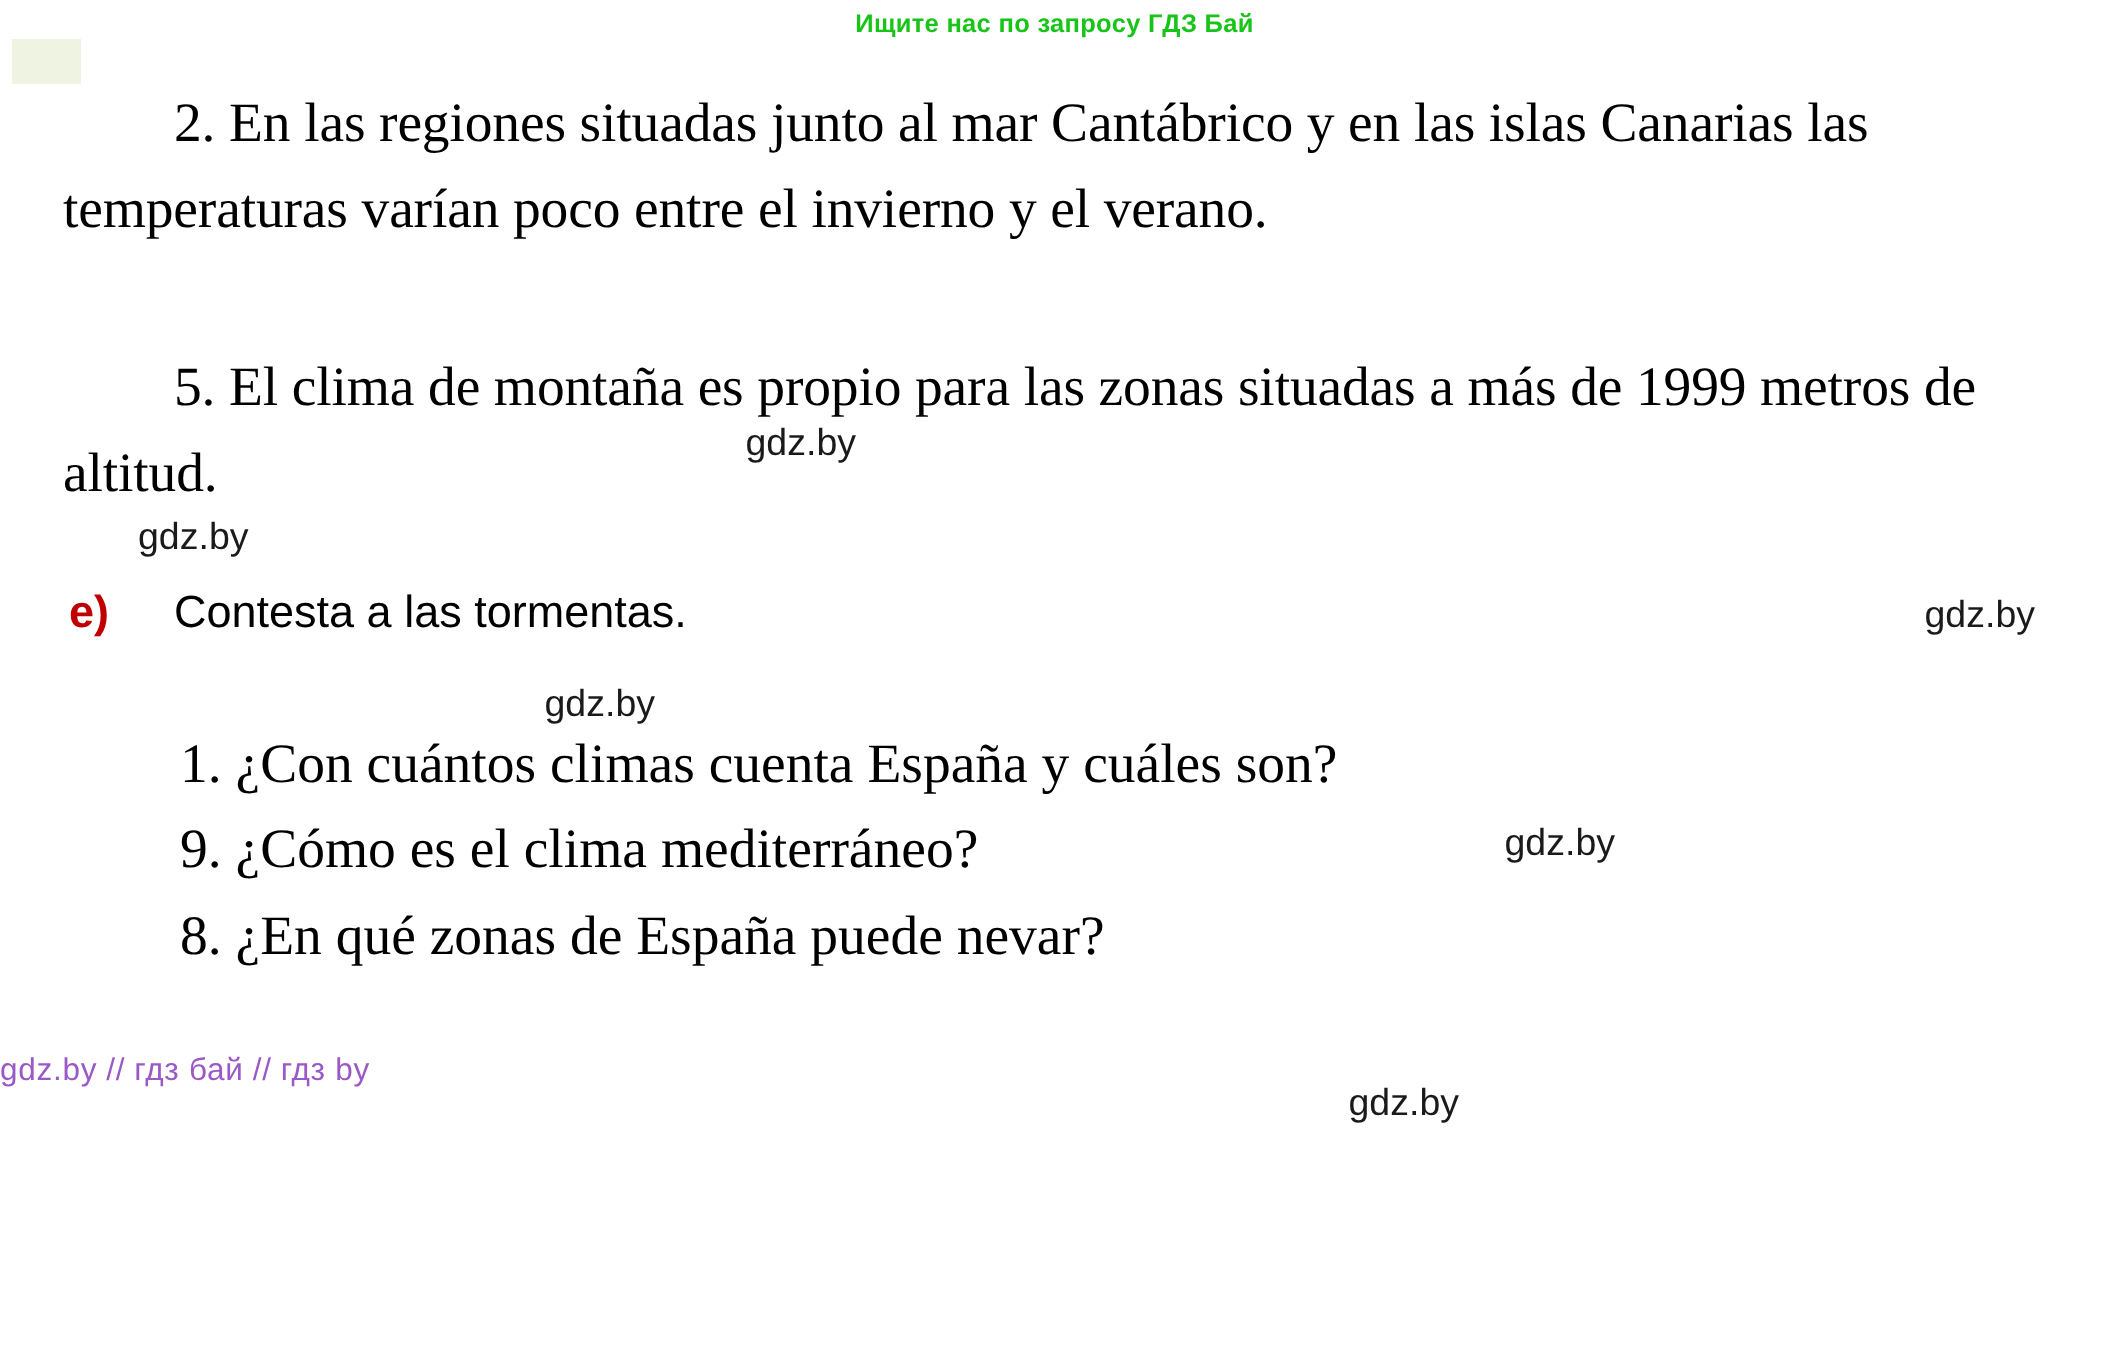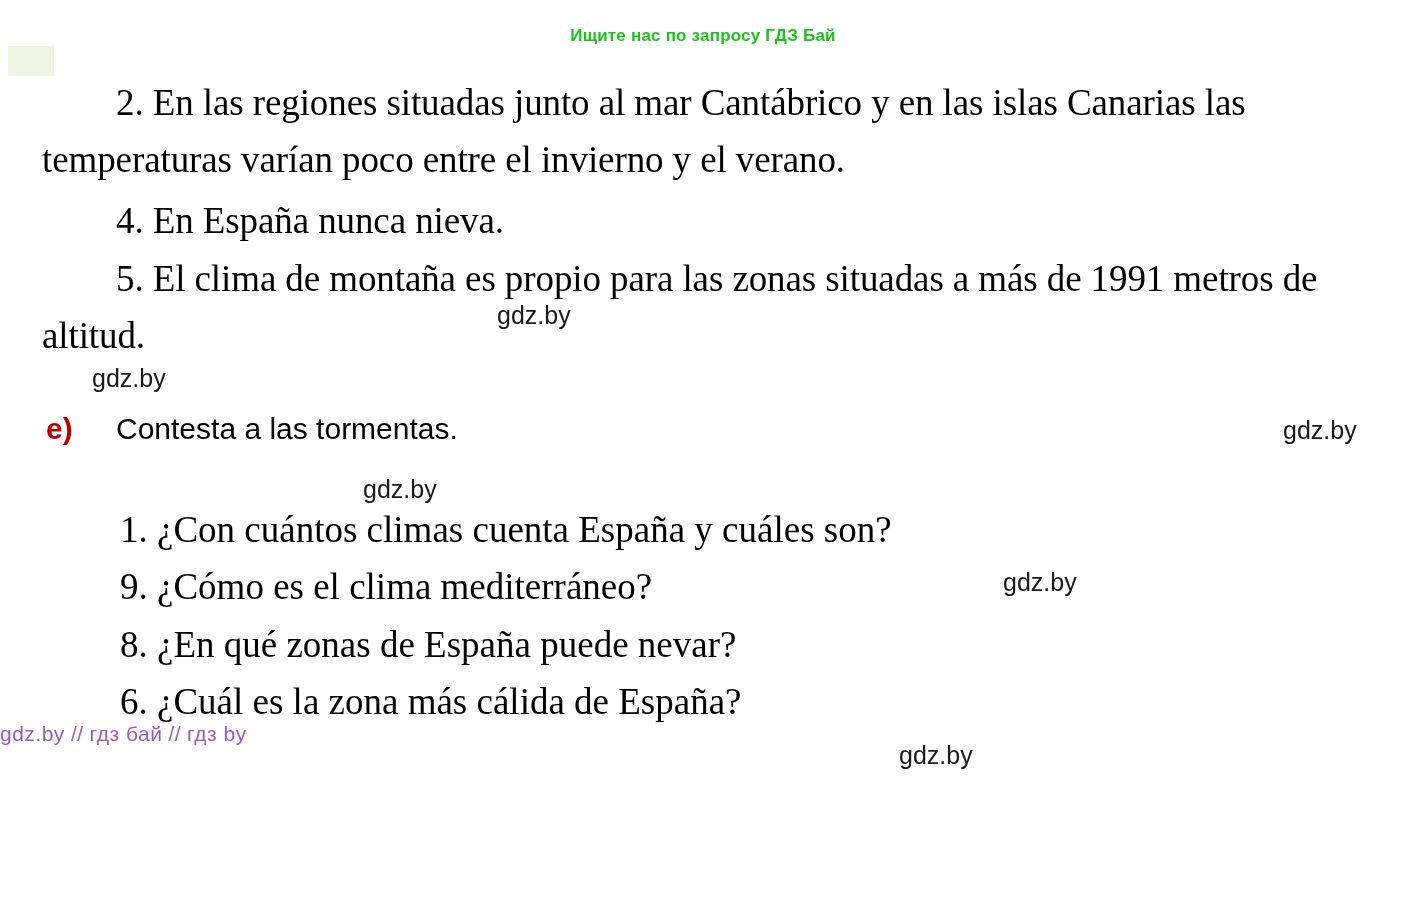--- a/index.html
+++ b/index.html
@@ -12,21 +12,20 @@
     background: #ffffff;
     font-family: "Liberation Serif", serif;
     position: relative;
     overflow: hidden;
   }
 
   #page {
     position: relative;
     width: 1406px;
     height: 740px;
-    margin-top: 20px;
   }
 
   .top-banner {
     position: absolute;
     top: 6px;
     left: 0;
     width: 100%;
     text-align: center;
     color: #19c419;
     font-family: "Liberation Sans", sans-serif;
@@ -134,33 +133,31 @@
 </head>
 <body>
 
 <div id="page">
 
   <div class="top-banner">Ищите нас по запросу ГДЗ Бай</div>
 
   <div class="corner-swatch"></div>
 
   <div class="statement" id="stmt3">2. En las regiones situadas junto al mar Cantábrico y en las islas Canarias las temperaturas varían poco entre el invierno y el verano.</div>
-  <div class="statement" id="stmt4">4. En España nunca nieva.</div>
-  <div class="statement" id="stmt5">5. El clima de montaña es propio para las zonas situadas a más de 1991 metros de altitud.</div>
+  <div class="statement" id="stmt5">5. El clima de montaña es propio para las zonas situadas a más de 1999 metros de altitud.</div>
 
   <div class="task-row">
     <span class="task-letter">e)</span>
     <span class="task-text">Contesta a las tormentas.</span>
   </div>
 
   <div class="questions">
     <div class="question">1. ¿Con cuántos climas cuenta España y cuáles son?</div>
     <div class="question">9. ¿Cómo es el clima mediterráneo?</div>
     <div class="question">8. ¿En qué zonas de España puede nevar?</div>
-    <div class="question">6. ¿Cuál es la zona más cálida de España?</div>
   </div>
 
   <div class="wm" id="wm0" style="top: 281px; left: 497px;">gdz.by</div>
   <div class="wm" id="wm1" style="top: 344px; left: 92px;">gdz.by</div>
   <div class="wm" id="wm2" style="top: 396px; left: 1283px;">gdz.by</div>
   <div class="wm" id="wm3" style="top: 455px; left: 363px;">gdz.by</div>
   <div class="wm" id="wm4" style="top: 548px; left: 1003px;">gdz.by</div>
   <div class="wm" id="wm5" style="top: 721px; left: 899px;">gdz.by</div>
 
   <div class="footer">

